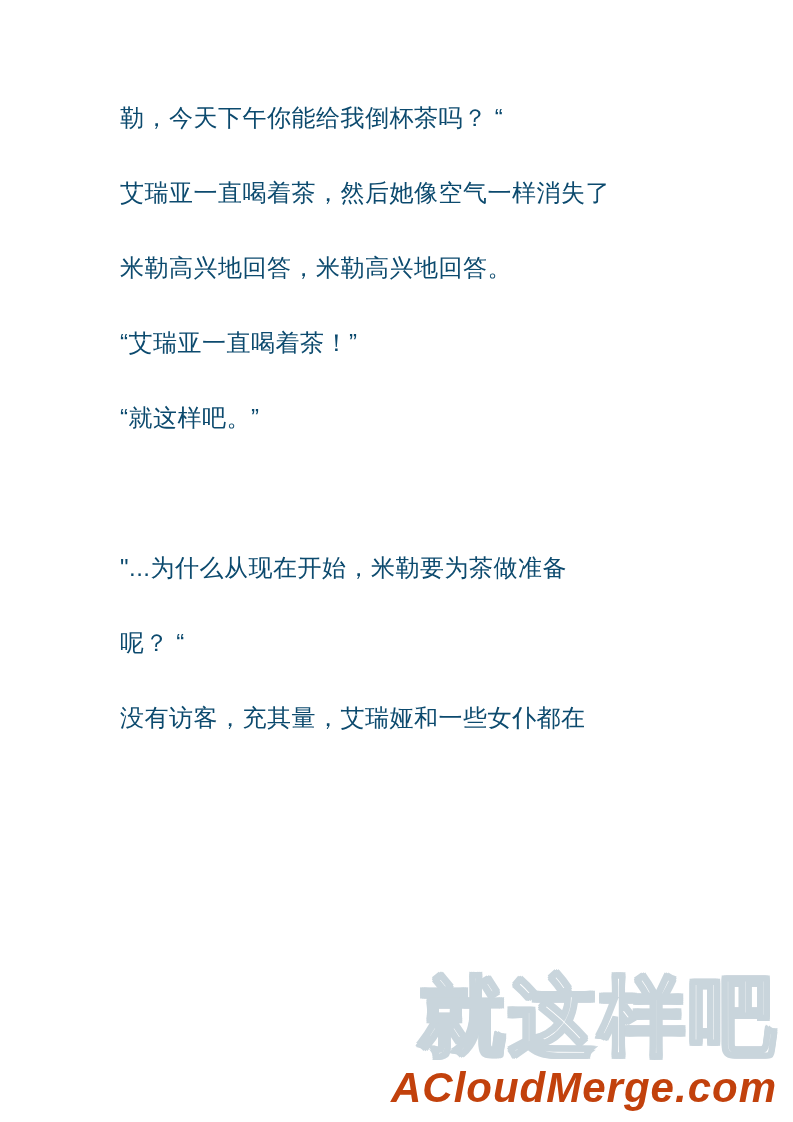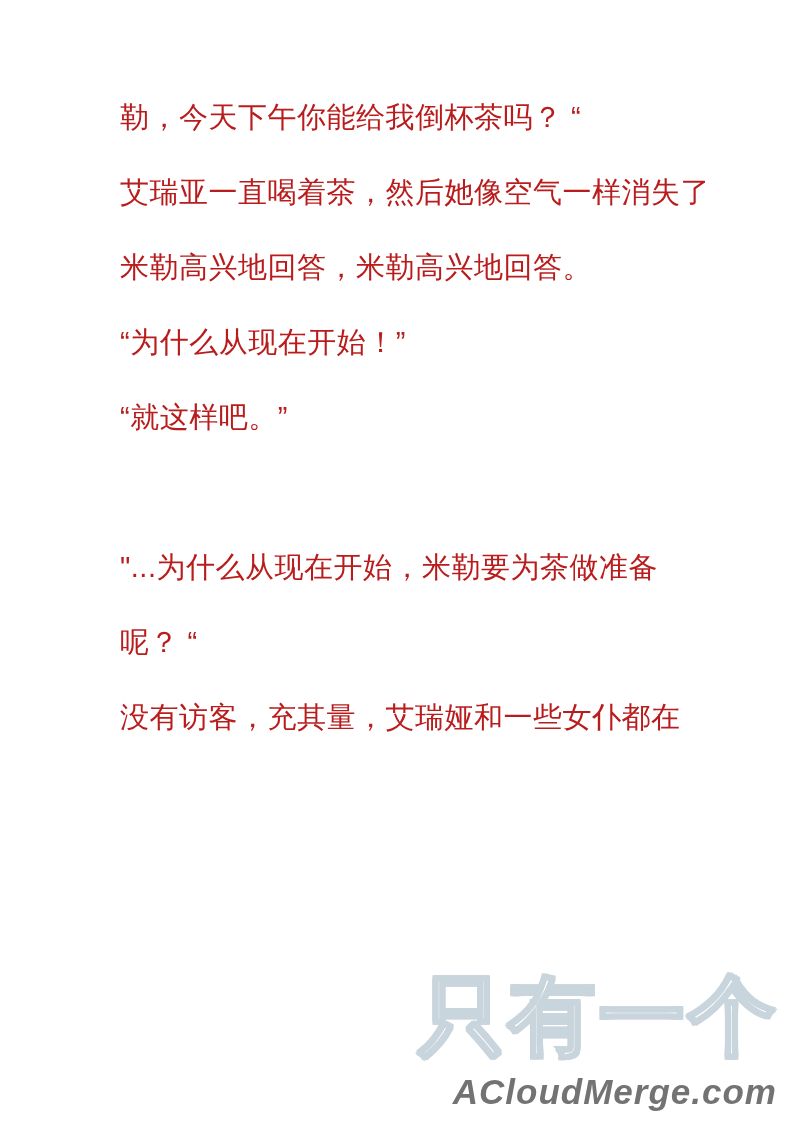--- a/index.html
+++ b/index.html
@@ -13,22 +13,22 @@
     height: 1122px;
     background: #ffffff;
     overflow: hidden;
     font-family: "Liberation Sans", sans-serif;
   }
   .text-block {
     position: absolute;
     left: 120px;
     top: 80px;
     width: 620px;
-    color: #b91c1c;
-    font-size: 29px;
+    color: #0c4a6e;
+    font-size: 24px;
     letter-spacing: 0.5px;
   }
   .text-line {
     height: 75px;
     line-height: 75px;
     white-space: pre;
   }
   .text-line.blank {
     
   }
@@ -46,46 +46,46 @@
       -2px  2px 0 #c9d5dc,  2px  2px 0 #c9d5dc,
       -2px  0   0 #c9d5dc,  2px  0   0 #c9d5dc,
        0   -2px 0 #c9d5dc,  0    2px 0 #c9d5dc;
     white-space: nowrap;
     user-select: none;
   }
   .watermark-domain {
     position: absolute;
     right: 16px;
     bottom: 10px;
-    font-size: 35px;
+    font-size: 42px;
     font-weight: bold;
     font-style: italic;
-    color: #737373;
+    color: #c2410c;
     letter-spacing: 1px;
     text-shadow:
       -1px -1px 0 #ffffff, 1px -1px 0 #ffffff,
       -1px  1px 0 #ffffff, 1px  1px 0 #ffffff;
     white-space: nowrap;
     user-select: none;
   }
 </style>
 </head>
 <body>
 
 <div class="page">
 
   <div class="text-block">
       <div class="text-line">勒，今天下午你能给我倒杯茶吗？ “</div>
       <div class="text-line">艾瑞亚一直喝着茶，然后她像空气一样消失了</div>
       <div class="text-line">米勒高兴地回答，米勒高兴地回答。</div>
-      <div class="text-line">“为什么从现在开始！”</div>
+      <div class="text-line">“艾瑞亚一直喝着茶！”</div>
       <div class="text-line">“就这样吧。”</div>
       <div class="text-line blank"></div>
       <div class="text-line">"...为什么从现在开始，米勒要为茶做准备</div>
       <div class="text-line">呢？ “</div>
       <div class="text-line">没有访客，充其量，艾瑞娅和一些女仆都在</div>
     </div>
 
-  <div class="watermark-cjk">只有一个</div>
+  <div class="watermark-cjk">就这样吧</div>
 
   <div class="watermark-domain">ACloudMerge.com</div>
 
 </div>
 
 </body></html>

